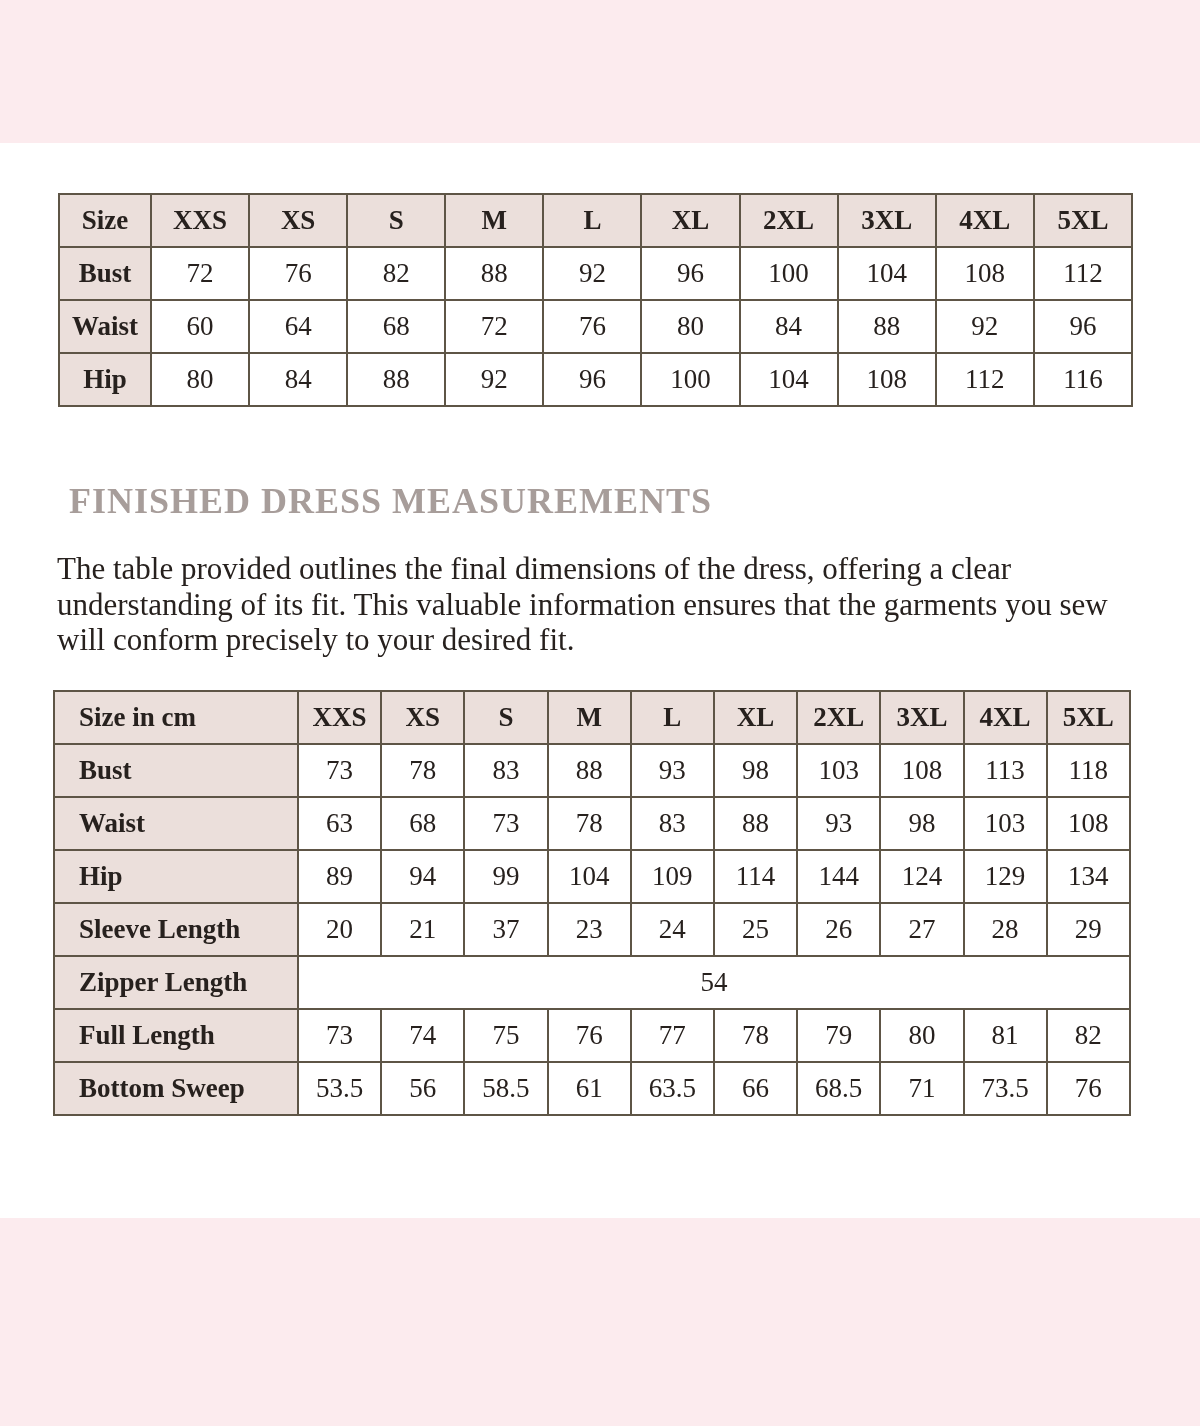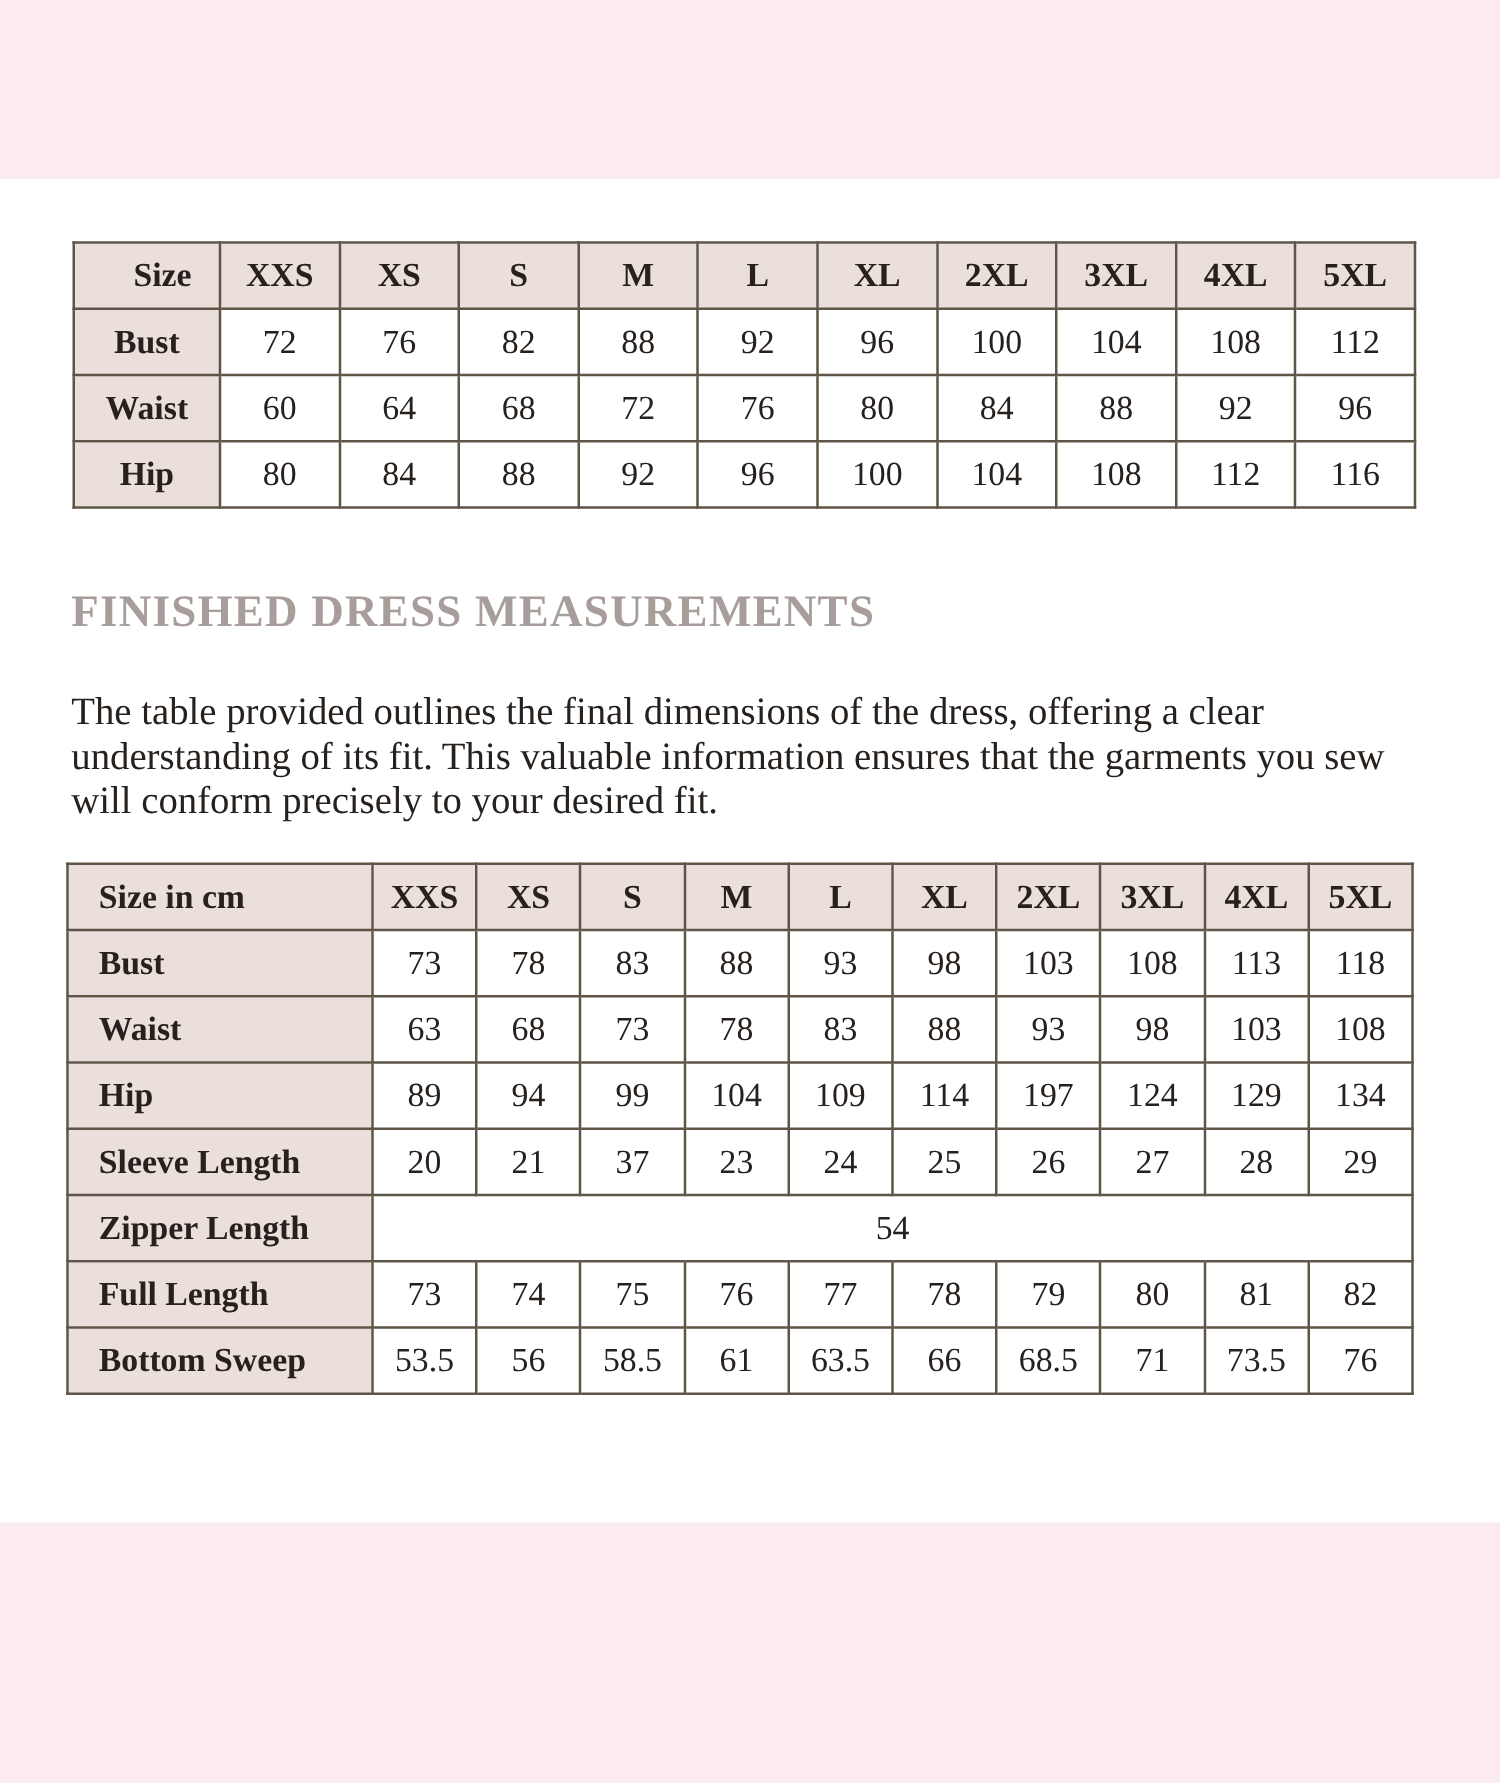--- a/index.html
+++ b/index.html
@@ -37,31 +37,31 @@
     font-size:27px;
     font-weight:normal;
     padding:0;
     overflow:hidden;
     white-space:nowrap;
   }
   thead th{font-weight:bold;background:var(--cellfill);}
   th.rowlabel{font-weight:bold;background:var(--cellfill);}
 
   #size-table{left:58px;top:193px;width:1075px;}
-  #size-table th.corner{width:90px;padding-left:25px;}
+  #size-table th.corner{width:90px;}
 
   #finished-table{left:53px;top:690px;width:1078px;}
   #finished-table th.corner,
   #finished-table th.rowlabel{
     width:218px;text-align:left;padding-left:24px;
   }
 
   #section-heading{
     position:absolute;left:57px;top:468px;
-    margin:0;
+    margin:12px;
     font-size:36px;line-height:42px;
     font-weight:bold;
     letter-spacing:1px;
     color:var(--heading);
     white-space:nowrap;
   }
   #section-paragraph{
     position:absolute;left:57px;top:551px;
     margin:0;
     width:1070px;
@@ -183,21 +183,21 @@
           <td>108</td>
         </tr>
         <tr>
           <th class="rowlabel">Hip</th>
           <td>89</td>
           <td>94</td>
           <td>99</td>
           <td>104</td>
           <td>109</td>
           <td>114</td>
-          <td>197</td>
+          <td>144</td>
           <td>124</td>
           <td>129</td>
           <td>134</td>
         </tr>
         <tr>
           <th class="rowlabel">Sleeve Length</th>
           <td>20</td>
           <td>21</td>
           <td>37</td>
           <td>23</td>

